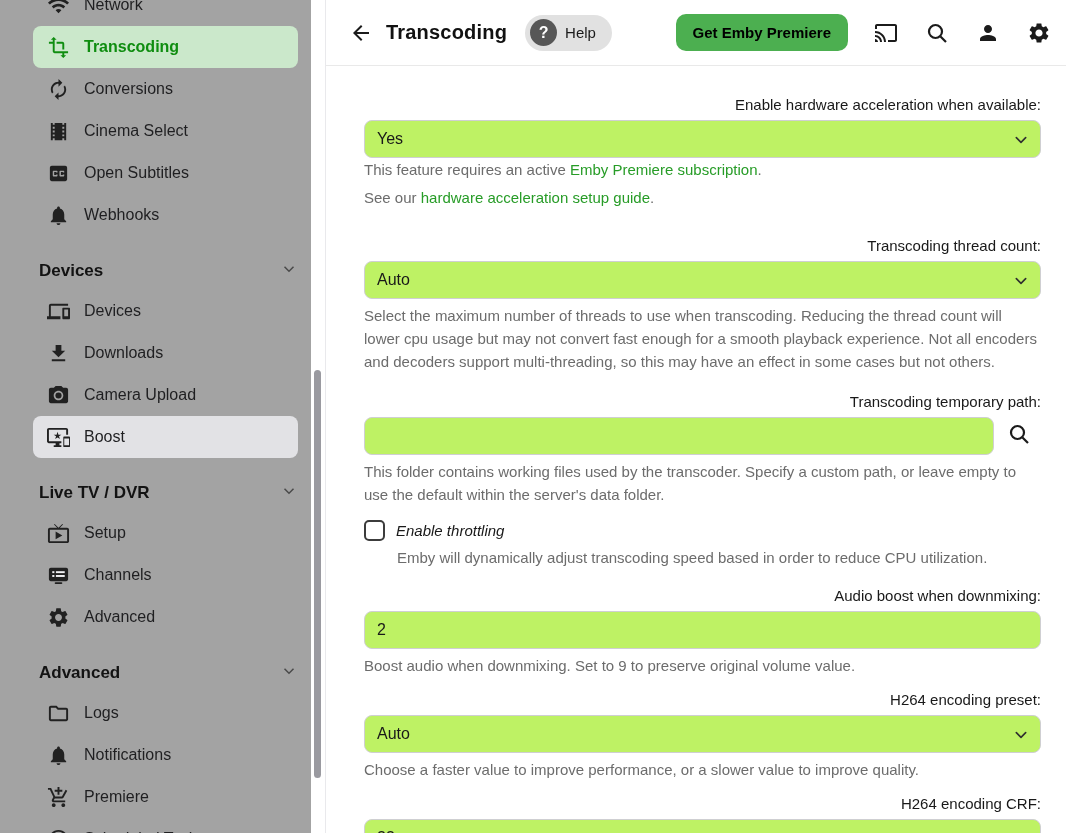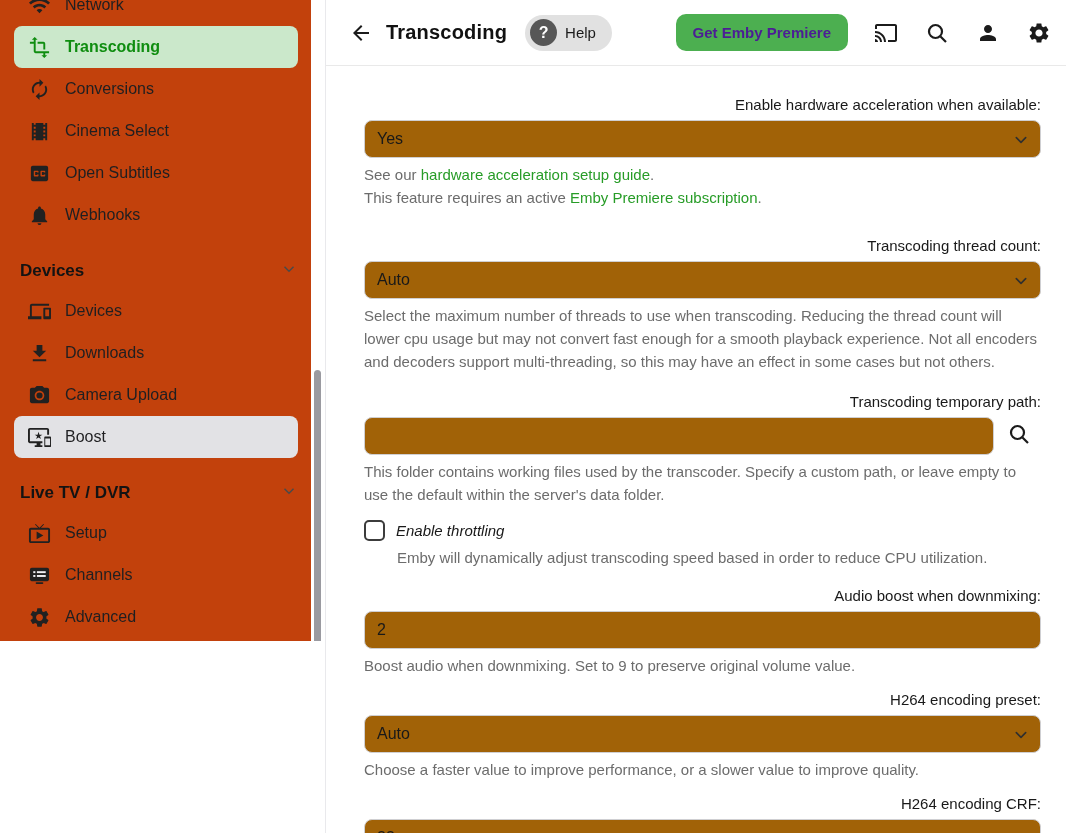--- a/index.html
+++ b/index.html
@@ -1,21 +1,21 @@
 <!DOCTYPE html>
 <html><head>
 <meta charset="utf-8">
 <style>
   * { margin:0; padding:0; box-sizing:border-box; }
   html,body { width:1066px; height:833px; overflow:hidden; background:#fff;
     font-family:"Liberation Sans", sans-serif; }
   .app { display:flex; width:1066px; height:833px; }
 
   
-  .sidebar { position:relative; width:325px; height:641px; background:#c2410c; flex:0 0 325px; overflow:hidden; }
+  .sidebar { position:relative; width:325px; height:833px; background:#a3a3a3; flex:0 0 325px; overflow:hidden;padding-left:19px; }
   .sidebar-scroll { margin-top:-16px; }
   .nav-item { height:42px; display:flex; align-items:center; margin:0 27px 0 14px;
     padding-left:14px; border-radius:8px; cursor:pointer; }
   .nav-item .nav-icon { width:23px; height:23px; display:flex; align-items:center; justify-content:center; flex:0 0 23px; }
   .nav-item .nav-icon svg { width:23px; height:23px; fill:#212121; }
   .nav-item .nav-label { margin-left:14px; font-size:16px; color:#1f1f21; }
   .nav-item.active { background:#cbe8cb; }
   .nav-item.active .nav-label { color:#0f8d10; font-weight:bold; }
   .nav-item.active .nav-icon svg { fill:#0f8d10; }
   .nav-item.hovered { background:#e2e2e5; }
@@ -33,34 +33,34 @@
   .icon-btn { background:none; border:none; width:26px; height:26px; display:flex;
     align-items:center; justify-content:center; cursor:pointer; padding:0; }
   .icon-btn svg { width:24px; height:24px; fill:#1b1b1b; }
   .page-title { font-size:20px; font-weight:bold; color:#111; margin-left:12px; letter-spacing:.2px; }
   .help-pill { display:flex; align-items:center; gap:8px; height:36px; padding:0 16px 0 5px;
     background:#e1e1e1; border:none; border-radius:18px; margin-left:18px; cursor:pointer; }
   .help-circle { width:27px; height:27px; border-radius:50%; background:#575757; color:#fff;
     font-size:16px; font-weight:bold; display:flex; align-items:center; justify-content:center; }
   .help-text { font-size:15px; font-weight:normal; color:#1a1a1a; }
   .spacer { flex:1; }
-  .premiere-btn { height:37px; padding:8px 17px; background:#4caf50; color:#4c1d95; border:none;
+  .premiere-btn { height:37px; padding:8px 17px; background:#4caf50; color:#000000; border:none;
     border-radius:10px; font-size:15px; font-weight:bold; cursor:pointer;
     font-family:"Liberation Sans", sans-serif; }
   .top-icons { display:flex; align-items:center; }
   .top-icons .icon-btn { margin-left:25px; }
   .top-icons .icon-btn svg.stroke { fill:none; stroke:#1b1b1b; stroke-width:2.2; }
 
   
   .content { flex:1; overflow:hidden; padding:30px 25px 0 38px; }
   .form-group { margin-bottom:22px; }
   .mb28 { margin-bottom:28px; } .mb20 { margin-bottom:20px; }
   .mb18 { margin-bottom:18px; } .mb14 { margin-bottom:14px; }
   .field-label { display:block; font-size:15px; color:#191919; margin-bottom:6px; line-height:18px;text-align:right; }
-  .select, .text-input { position:relative; width:100%; height:38px; background:#a16207;
+  .select, .text-input { position:relative; width:100%; height:38px; background:#bef264;
     border:1px solid #cfcfd2; border-radius:8px; display:flex; align-items:center;
     padding:0 12px; font-size:16px; color:#191919; cursor:pointer; }
   .select .chev { position:absolute; right:11px; top:11px; width:16px; height:16px; }
   .select .chev svg { width:16px; height:16px; fill:none; stroke:#2f2f2f; stroke-width:2.4;
     stroke-linecap:round; stroke-linejoin:round; }
   input.text-input { cursor:text; font-family:"Liberation Sans", sans-serif; outline:none; }
   .desc { font-size:15px; color:#6c6c6c; line-height:23px; margin-top:5px; }
   .link-line { font-size:15px; color:#6c6c6c; line-height:23px; margin-top:5px; }
   .link-line a { color:#279c27; text-decoration:none; cursor:pointer; }
   .path-row { display:flex; align-items:center; }
@@ -291,22 +291,22 @@
 
     <div class="content">
       <div class="form-group mb28">
         <label class="field-label">Enable hardware acceleration when available:</label>
         <div class="select">
           <span>Yes</span>
           <span class="chev"><svg viewBox="0 0 24 24">
                 <path d="M5 8.5l7 7 7-7"></path>
               </svg></span>
         </div>
+        <p class="link-line" style="margin-top:0;"><span>This feature requires an active </span><a>Emby Premiere subscription</a><span>.</span></p>
         <p class="link-line"><span>See our </span><a>hardware acceleration setup guide</a><span>.</span></p>
-        <p class="link-line" style="margin-top:0;"><span>This feature requires an active </span><a>Emby Premiere subscription</a><span>.</span></p>
       </div>
 
       <div class="form-group mb20">
         <label class="field-label">Transcoding thread count:</label>
         <div class="select">
           <span>Auto</span>
           <span class="chev"><svg viewBox="0 0 24 24">
                 <path d="M5 8.5l7 7 7-7"></path>
               </svg></span>
         </div>

